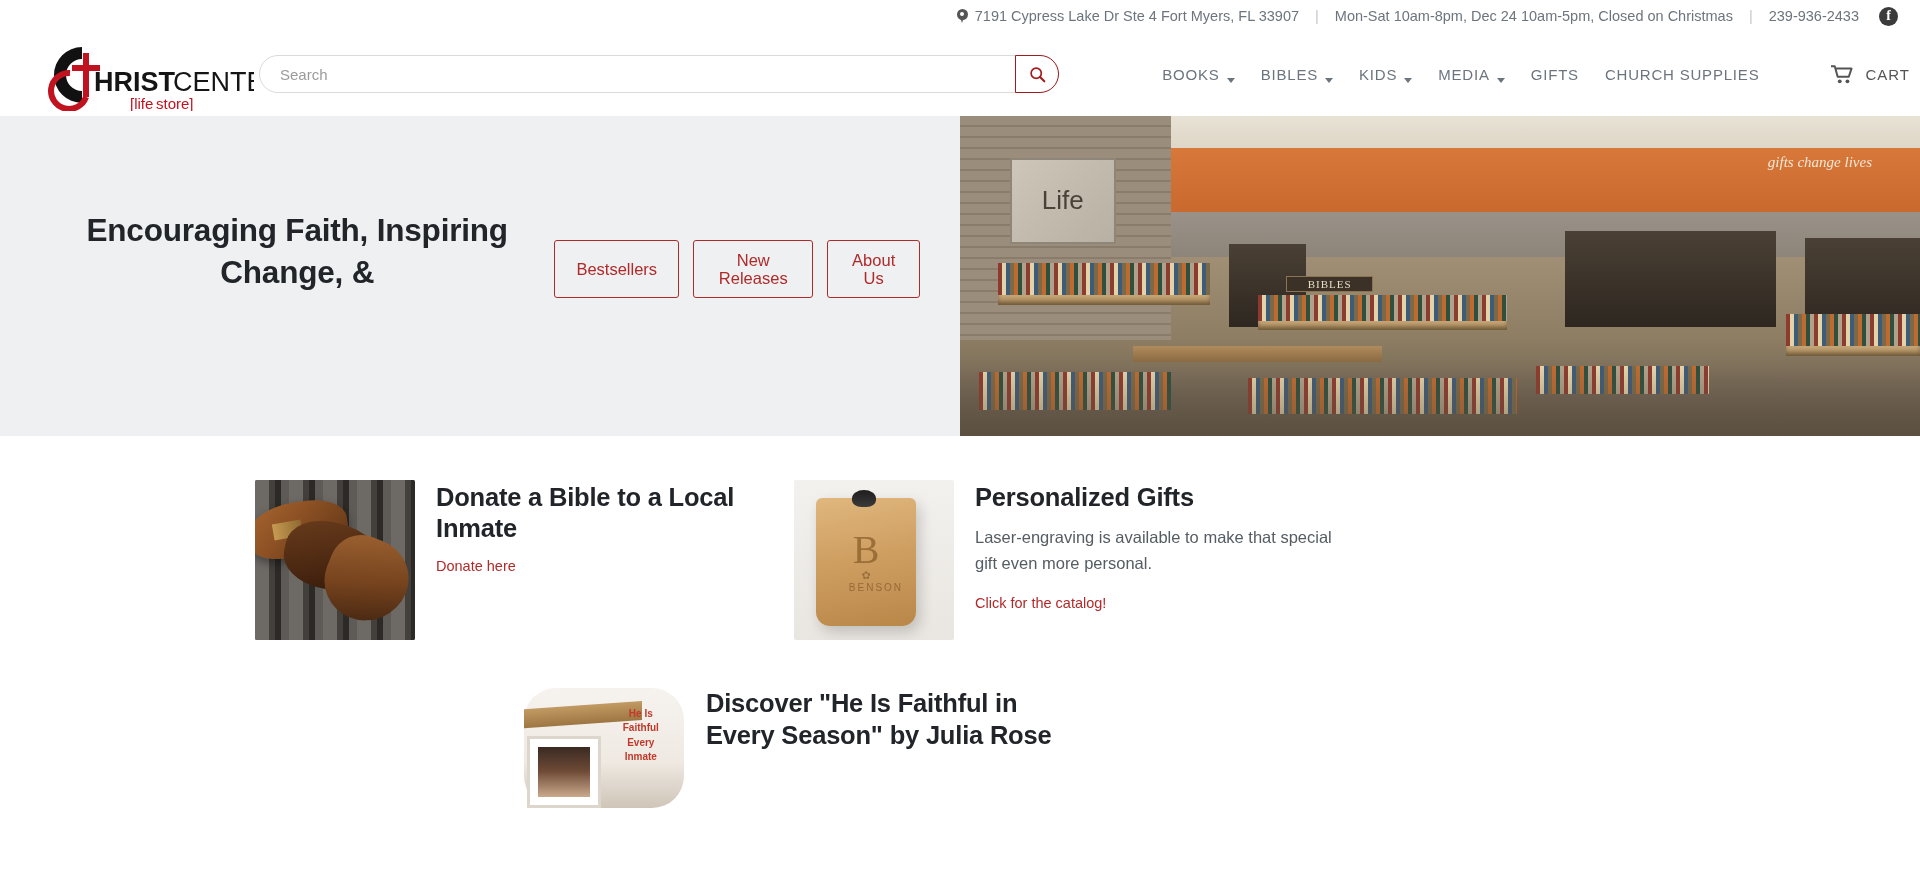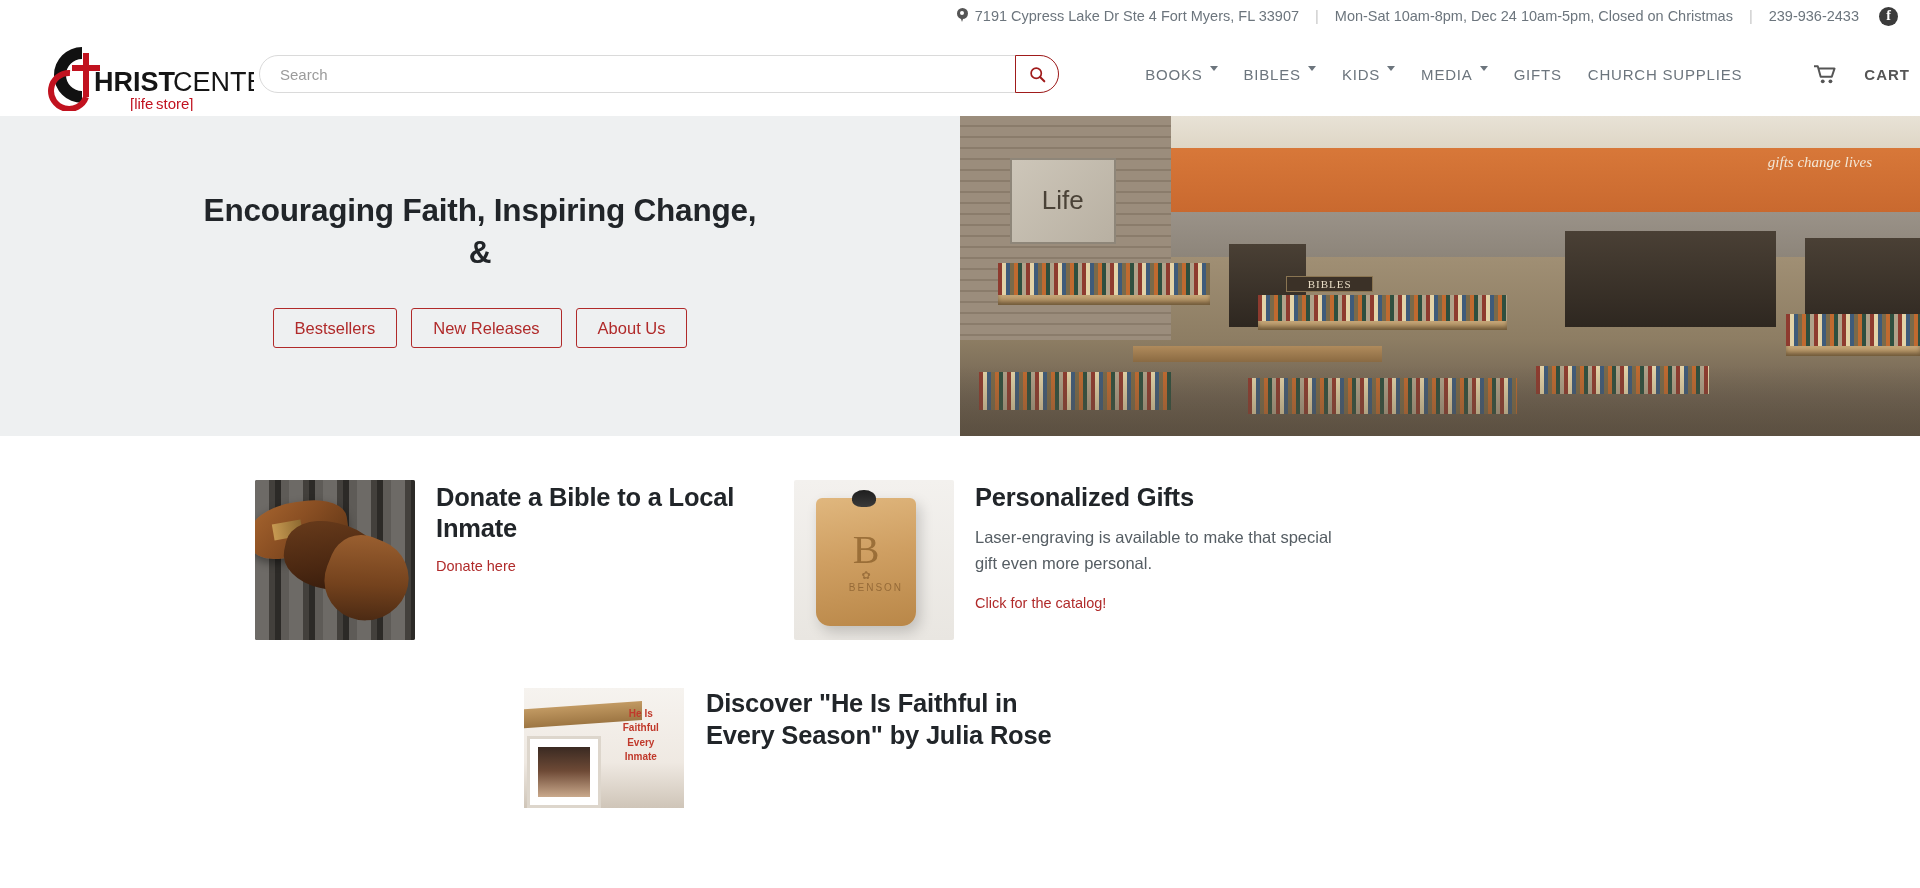--- a/index.html
+++ b/index.html
@@ -16,21 +16,21 @@
   .topbar {
     height: 32px;
     display: flex;
     align-items: center;
     justify-content: flex-end;
     padding: 0 22px 0 0;
     font-size: 14.5px;
     color: #6c757d;
     background: #fff;
   }
-  .topbar .addr { display: flex; align-items: flex-start; gap: 7px; white-space: nowrap; }
+  .topbar .addr { display: flex; align-items: flex-end; gap: 7px; white-space: nowrap; }
   .pin-icon { display: inline-block; width: 11px; height: 15px; position: relative; }
   .pin-icon::before {
     content: ""; position: absolute; left: 0; top: 0;
     width: 11px; height: 11px; border-radius: 50% 50% 50% 50%;
     background: #555;
   }
   .pin-icon::after {
     content: ""; position: absolute; left: 3px; top: 8px;
     width: 0; height: 0;
     border-left: 2.5px solid transparent;
@@ -105,47 +105,47 @@
     margin-left: auto;
     display: flex;
     align-items: center;
     gap: 26px;
     font-size: 15px;
     letter-spacing: 0.8px;
     color: #6c757d;
     padding-right: 6px;
   }
   .nav-item {
-    display: inline-flex; align-items: flex-start; gap: 7px;
+    display: inline-flex; align-items: flex-end; gap: 7px;
     cursor: pointer; white-space: nowrap;
   }
   .caret {
     width: 0; height: 0;
     border-left: 4.5px solid transparent;
     border-right: 4.5px solid transparent;
     border-top: 5px solid #6c757d;
     display: inline-block;
   }
   .cart {
     margin-left: 46px;
-    display: inline-flex; align-items: center; gap: 28px;
-    font-weight: bold; letter-spacing: 1px; color: #555;
+    display: inline-flex; align-items: center; gap: 12px;
+    font-weight: normal; letter-spacing: 1px; color: #555;
     cursor: pointer;
   }
 
   
   .hero {
     height: 320px;
     display: flex;
     background: #eef0f1;
     position: relative;
   }
   .hero-left {
     flex: 0 0 960px;
-    display: flex; flex-direction: column;
+    display: flex; 
     align-items: center; justify-content: center;
     padding: 0 40px 14px 40px;
   }
   .hero-title {
     font-size: 31.5px;
     font-weight: bold;
     line-height: 1.32;
     text-align: center;
     color: #212529;
     margin: 0 0 34px 0;
@@ -342,20 +342,21 @@
     display: flex; gap: 22px;
     margin: 48px 0 0 524px;
     width: 900px;
   }
   .disc-thumb {
     flex: 0 0 auto; width: 160px; height: 120px; overflow:hidden; position:relative;
   }
   .img-book {
     position:absolute; inset:0;
     background: linear-gradient(180deg, #f6f3ef 0%, #efe9e2 62%, #cfc5b8 100%);
+    border-radius: 32px;
   }
   .img-book .shelfwood {
     position:absolute; left:0; top:14%; width:74%; height:16%;
     background: linear-gradient(180deg,#c29a63,#9d7643);
     transform: skewY(-4deg);
   }
   .img-book .frame {
     position:absolute; left:2%; top:40%; width:46%; height:60%;
     background:#fff; border:3px solid #ddd6cc;
   }

